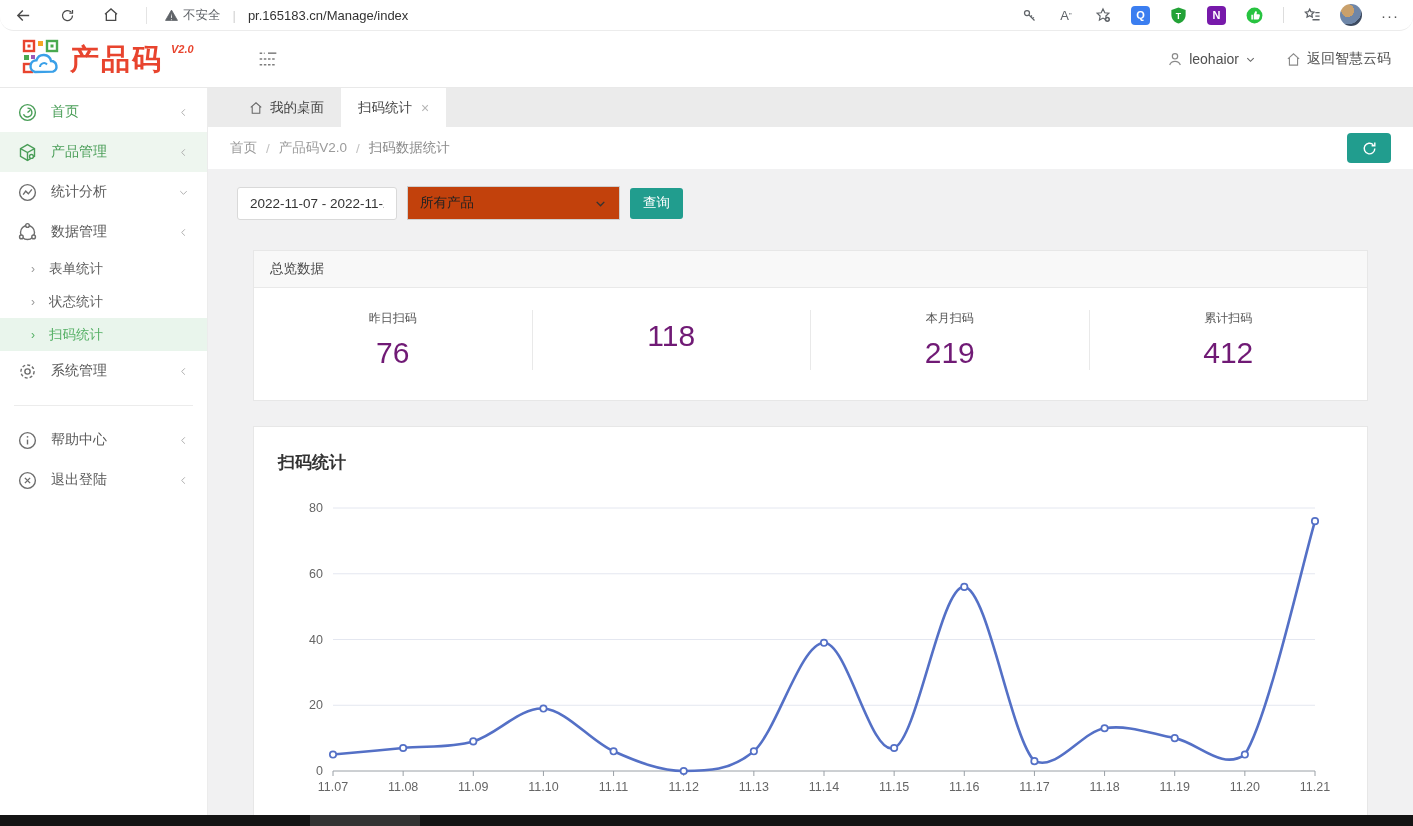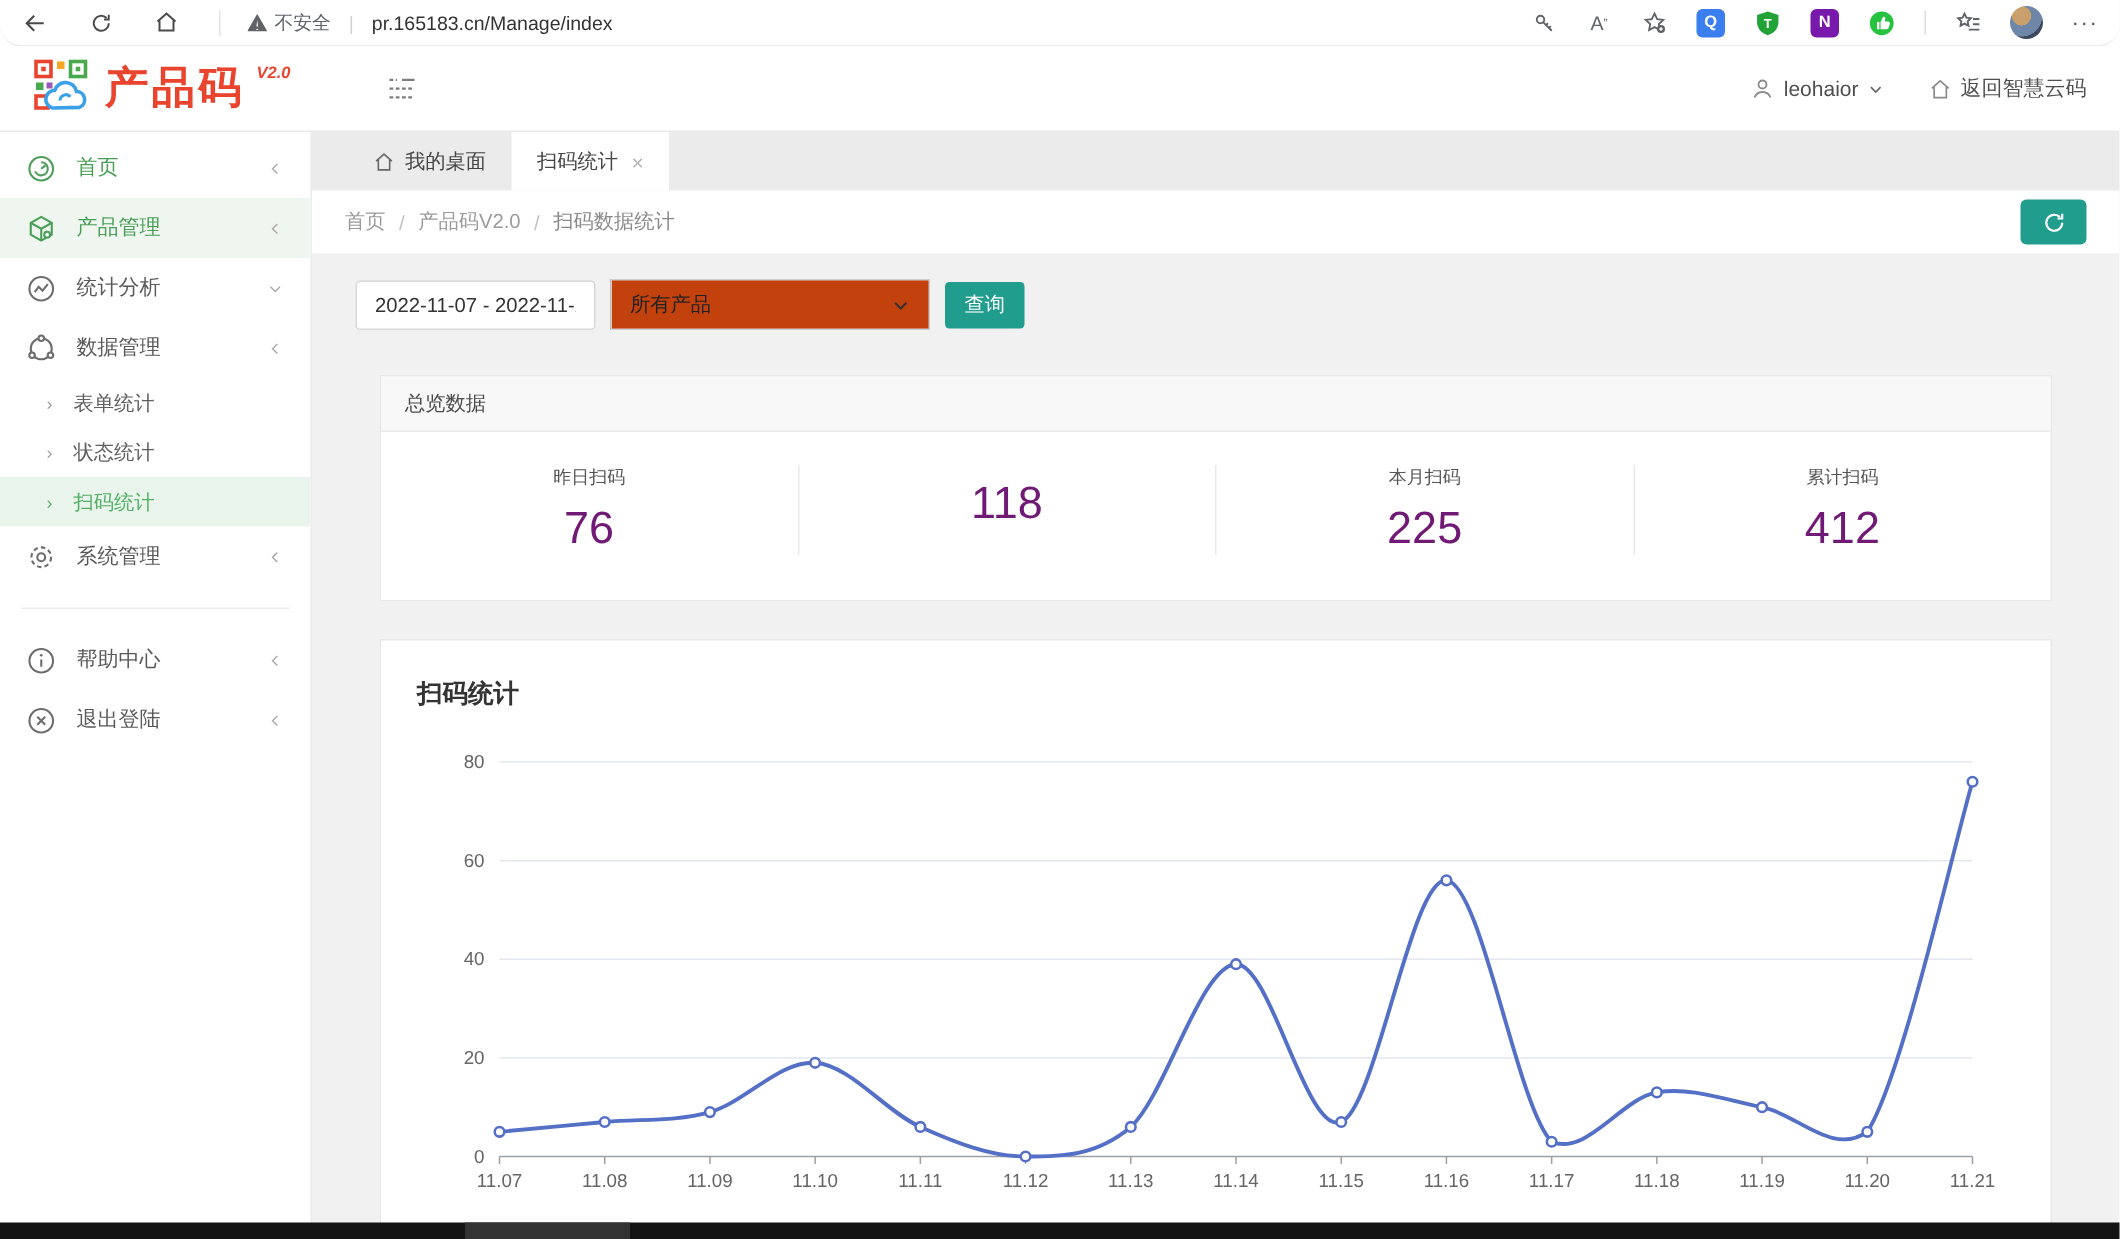--- a/index.html
+++ b/index.html
@@ -391,21 +391,21 @@
         <div class="ov-body">
           <div class="stat">
             <div class="stat-label">昨日扫码</div>
             <div class="stat-value">76</div>
           </div>
           <div class="stat">
             <div class="stat-value">118</div>
           </div>
           <div class="stat">
             <div class="stat-label">本月扫码</div>
-            <div class="stat-value">225</div>
+            <div class="stat-value">219</div>
           </div>
           <div class="stat">
             <div class="stat-label">累计扫码</div>
             <div class="stat-value">412</div>
           </div>
         </div>
       </div>
 
       <div class="card chart-card">
         <div class="chart-title">扫码统计</div>

